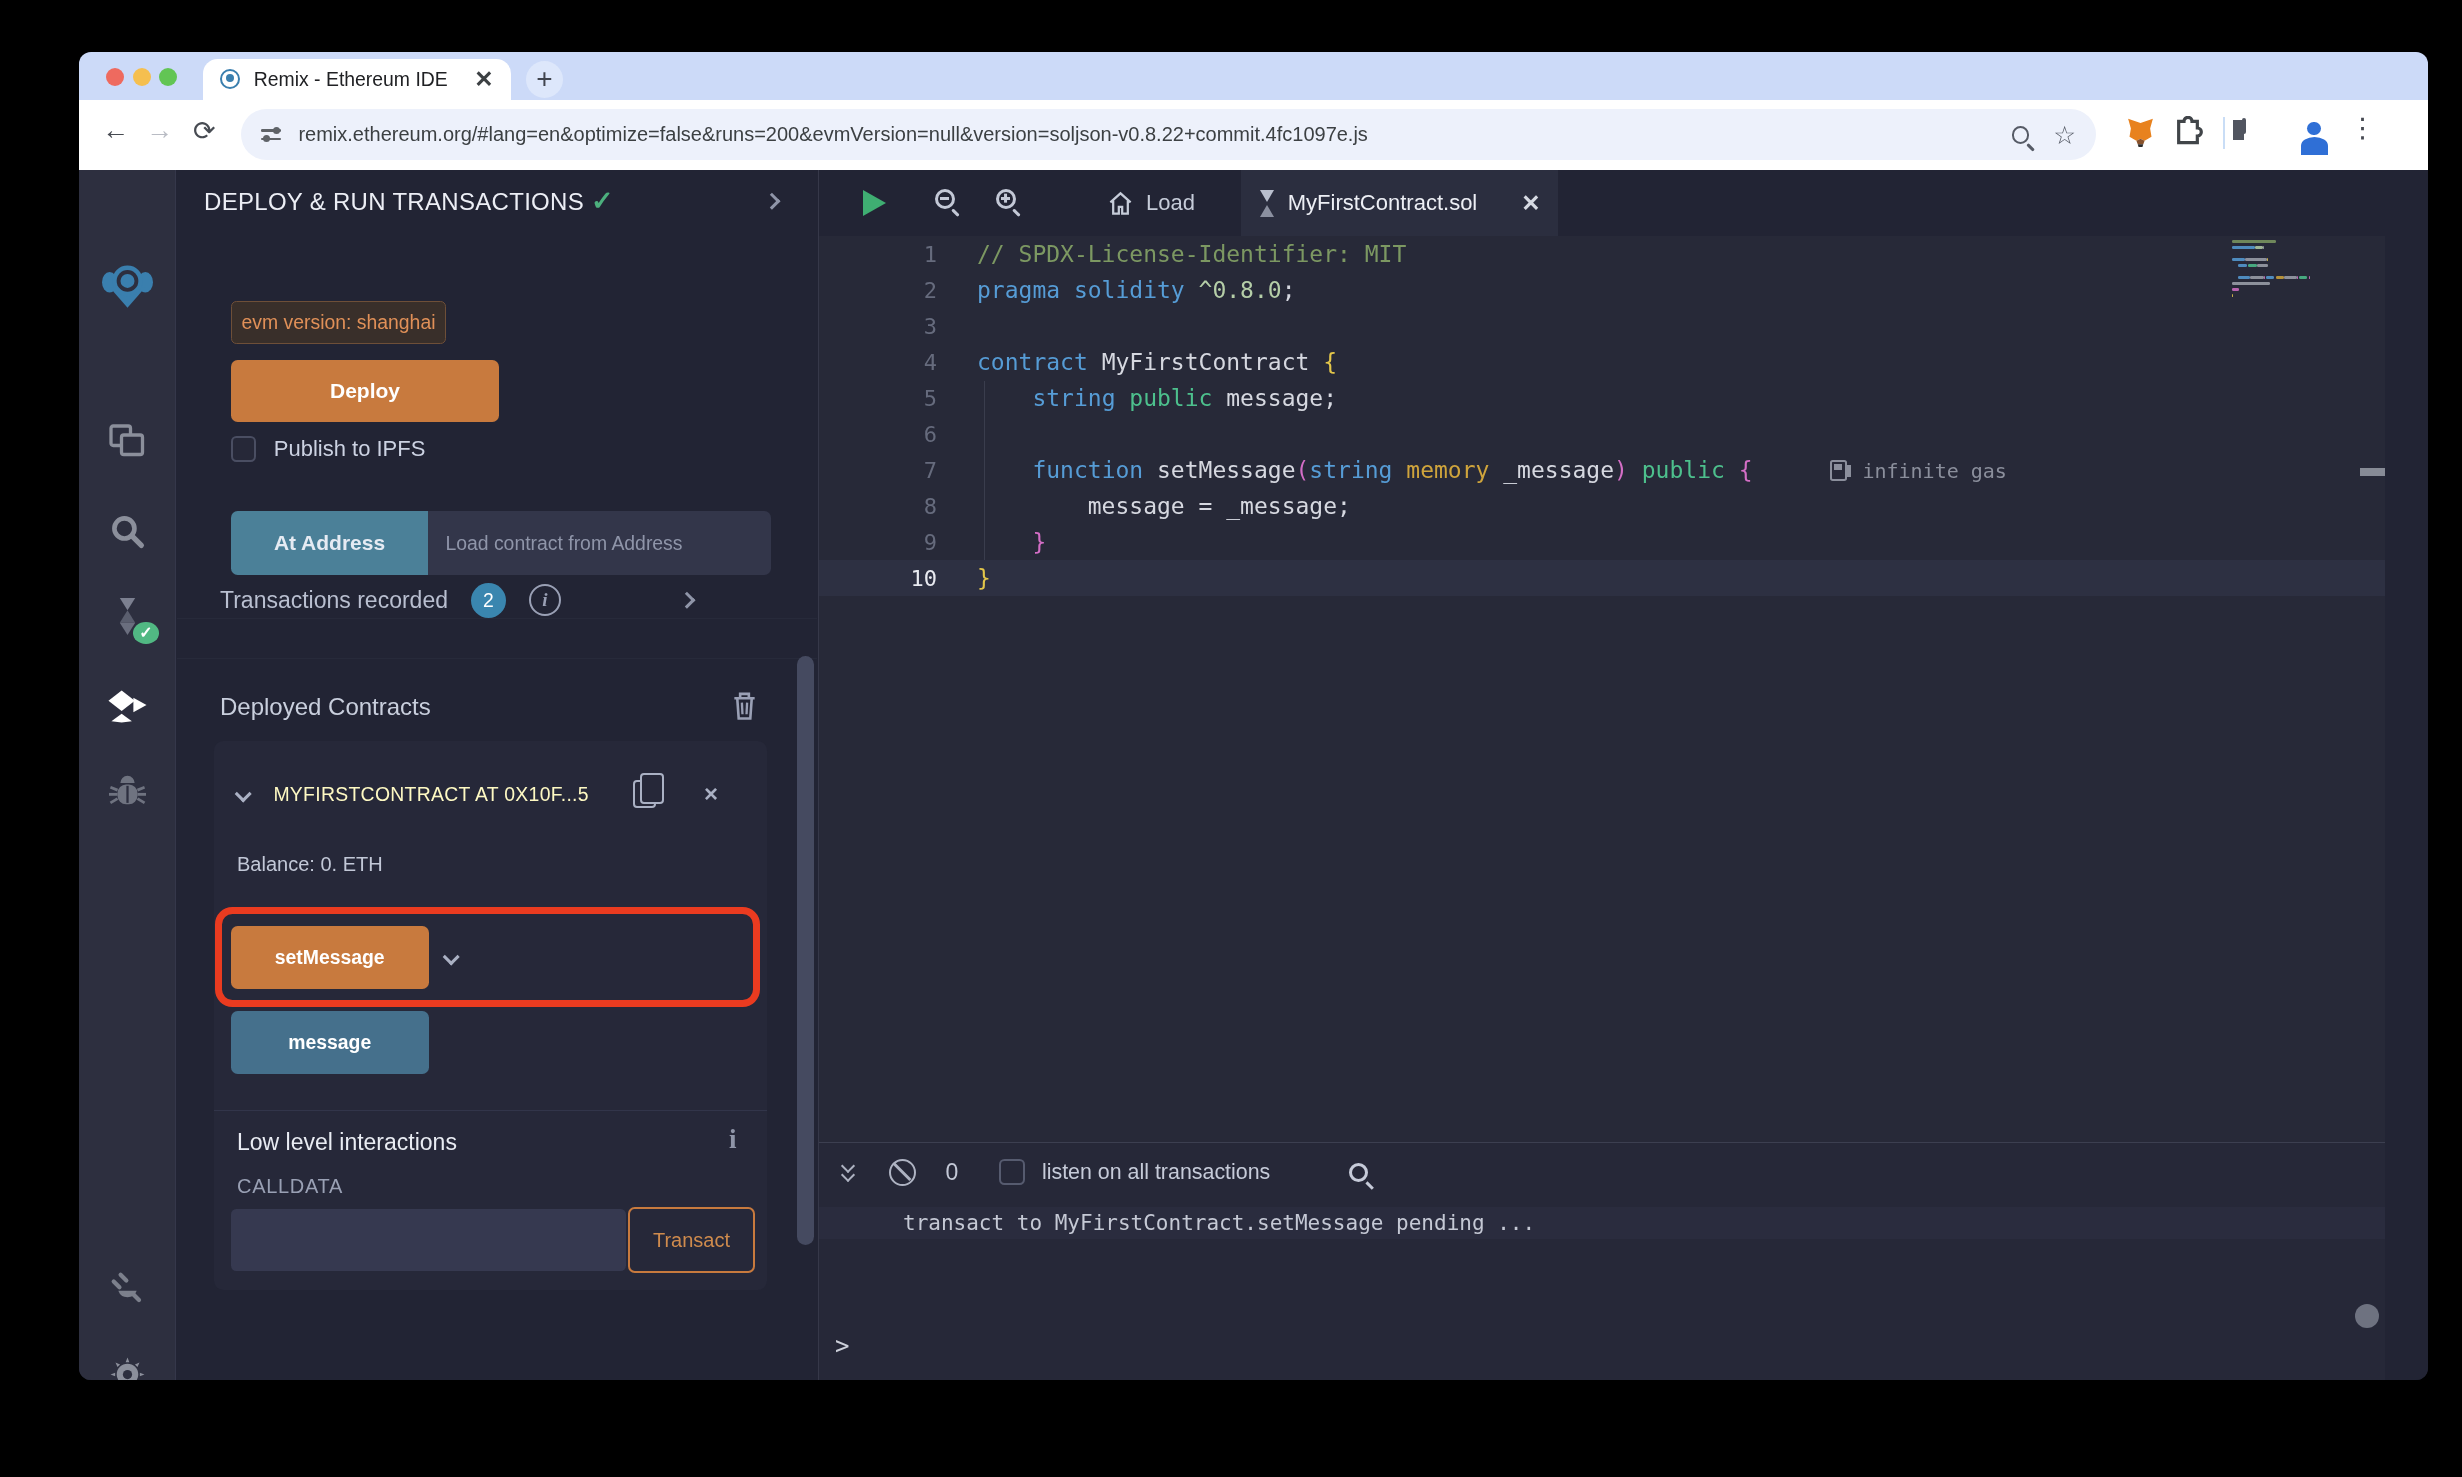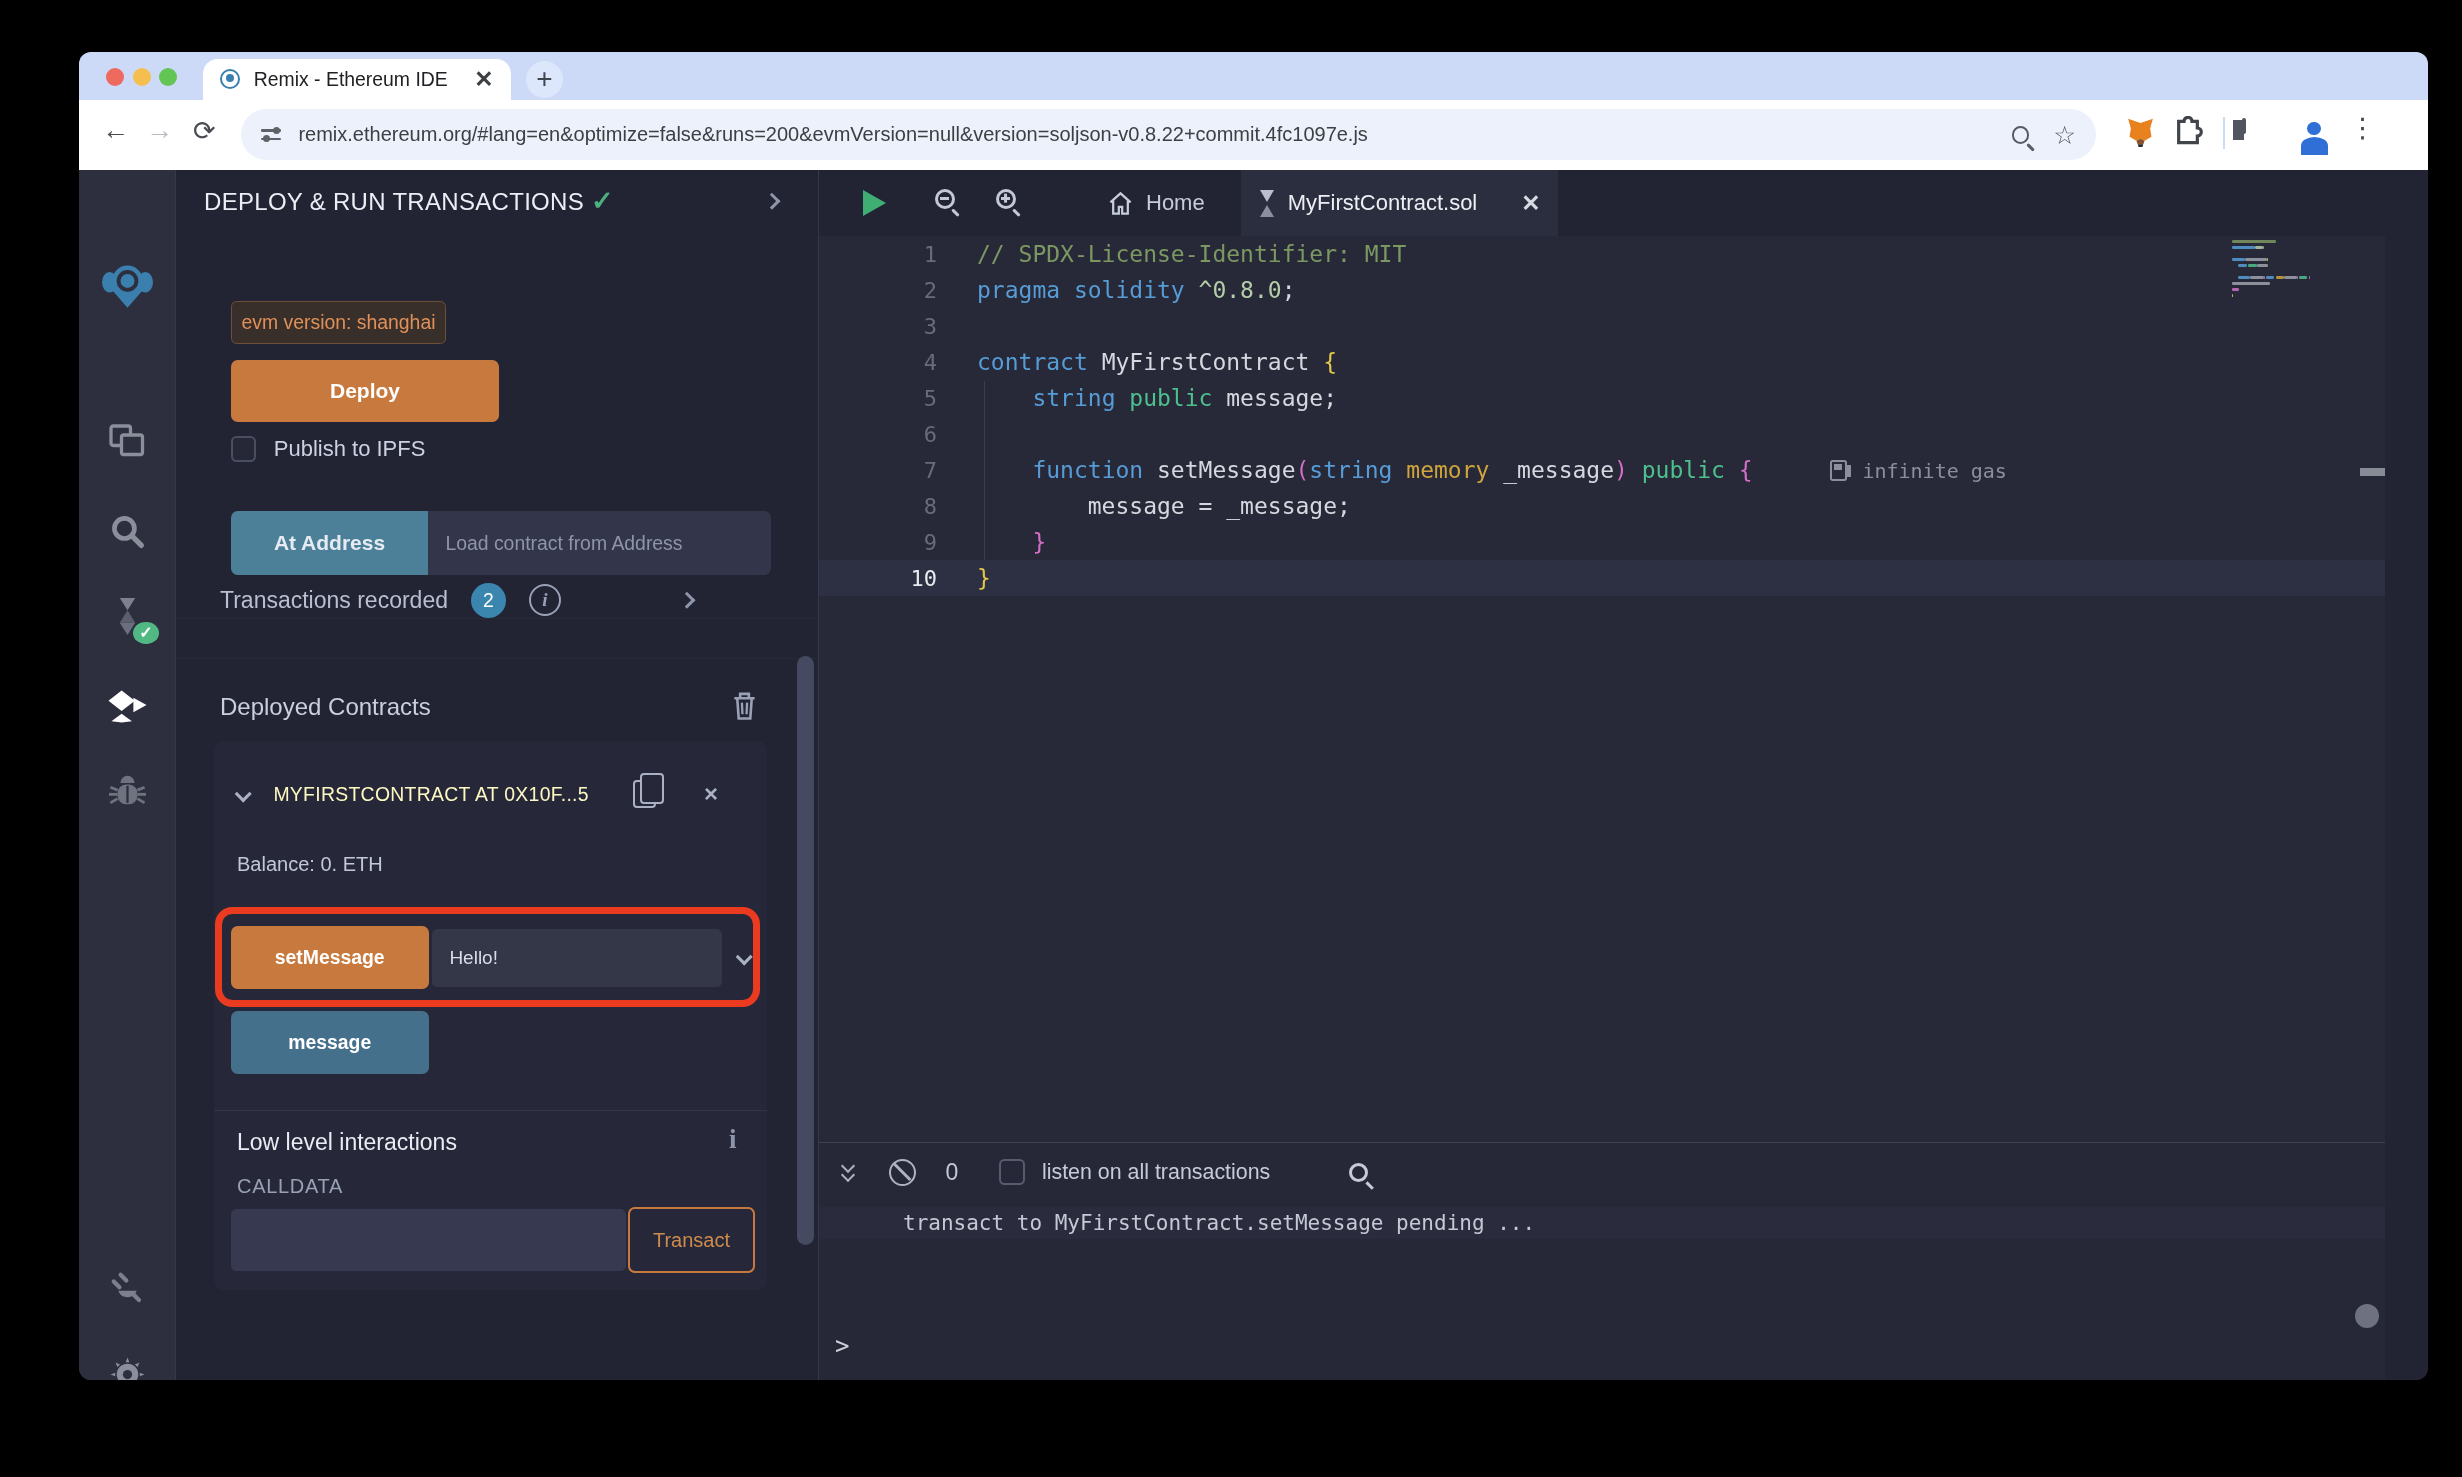--- a/index.html
+++ b/index.html
@@ -331,21 +331,20 @@
           <span class="chev d" style="border-color:#aab1c4;"></span>
           <span class="card-title">MYFIRSTCONTRACT AT 0X10F...5</span>
           <span class="copy-ic"></span>
           <span class="card-x">×</span>
         </div>
         <div class="balance">Balance: 0. ETH</div>
 
         <div class="hl-box"></div>
         <div class="setmsg-row">
           <button class="btn setmsg-btn">setMessage</button>
-          <input class="fn-input" value="Hello!" style="">
           <span class="chev d" style="margin-left:16px; border-color:#aab1c4;"></span>
         </div>
         <button class="btn msg-btn">message</button>
 
         <div class="card-div"></div>
         <div class="lowlevel">Low level interactions</div>
         <span class="info-i">i</span>
         <div class="calldata-lbl">CALLDATA</div>
         <input class="calldata-input" style="">
         <button class="transact-btn">Transact</button>
@@ -362,21 +361,21 @@
           <span></span>
         </span>
       <span class="mag2" style="position:absolute; left:177px; top:19px;">
           <span></span>
           <span class="v"></span>
         </span>
       <div class="hometab">
         <svg width="27" height="27" viewBox="0 0 24 24">
           <path d="M3 11 L12 3 L21 11 M5.5 9.5 V21 h5 v-6 h3 v6 h5 V9.5" fill="none" stroke="#c6ccd9" stroke-width="2"></path>
         </svg>
-        <span class="hometab-lbl">Home</span>
+        <span class="hometab-lbl">Load</span>
       </div>
       <div class="activetab">
         <span class="sol-glyph"></span>
         <span class="activetab-lbl">MyFirstContract.sol</span>
         <span style="font-size:23px; color:#d6dae3; font-weight:bold;">✕</span>
       </div>
     </div>
 
     <div class="code-area">
       <div class="indent-guide"></div>

